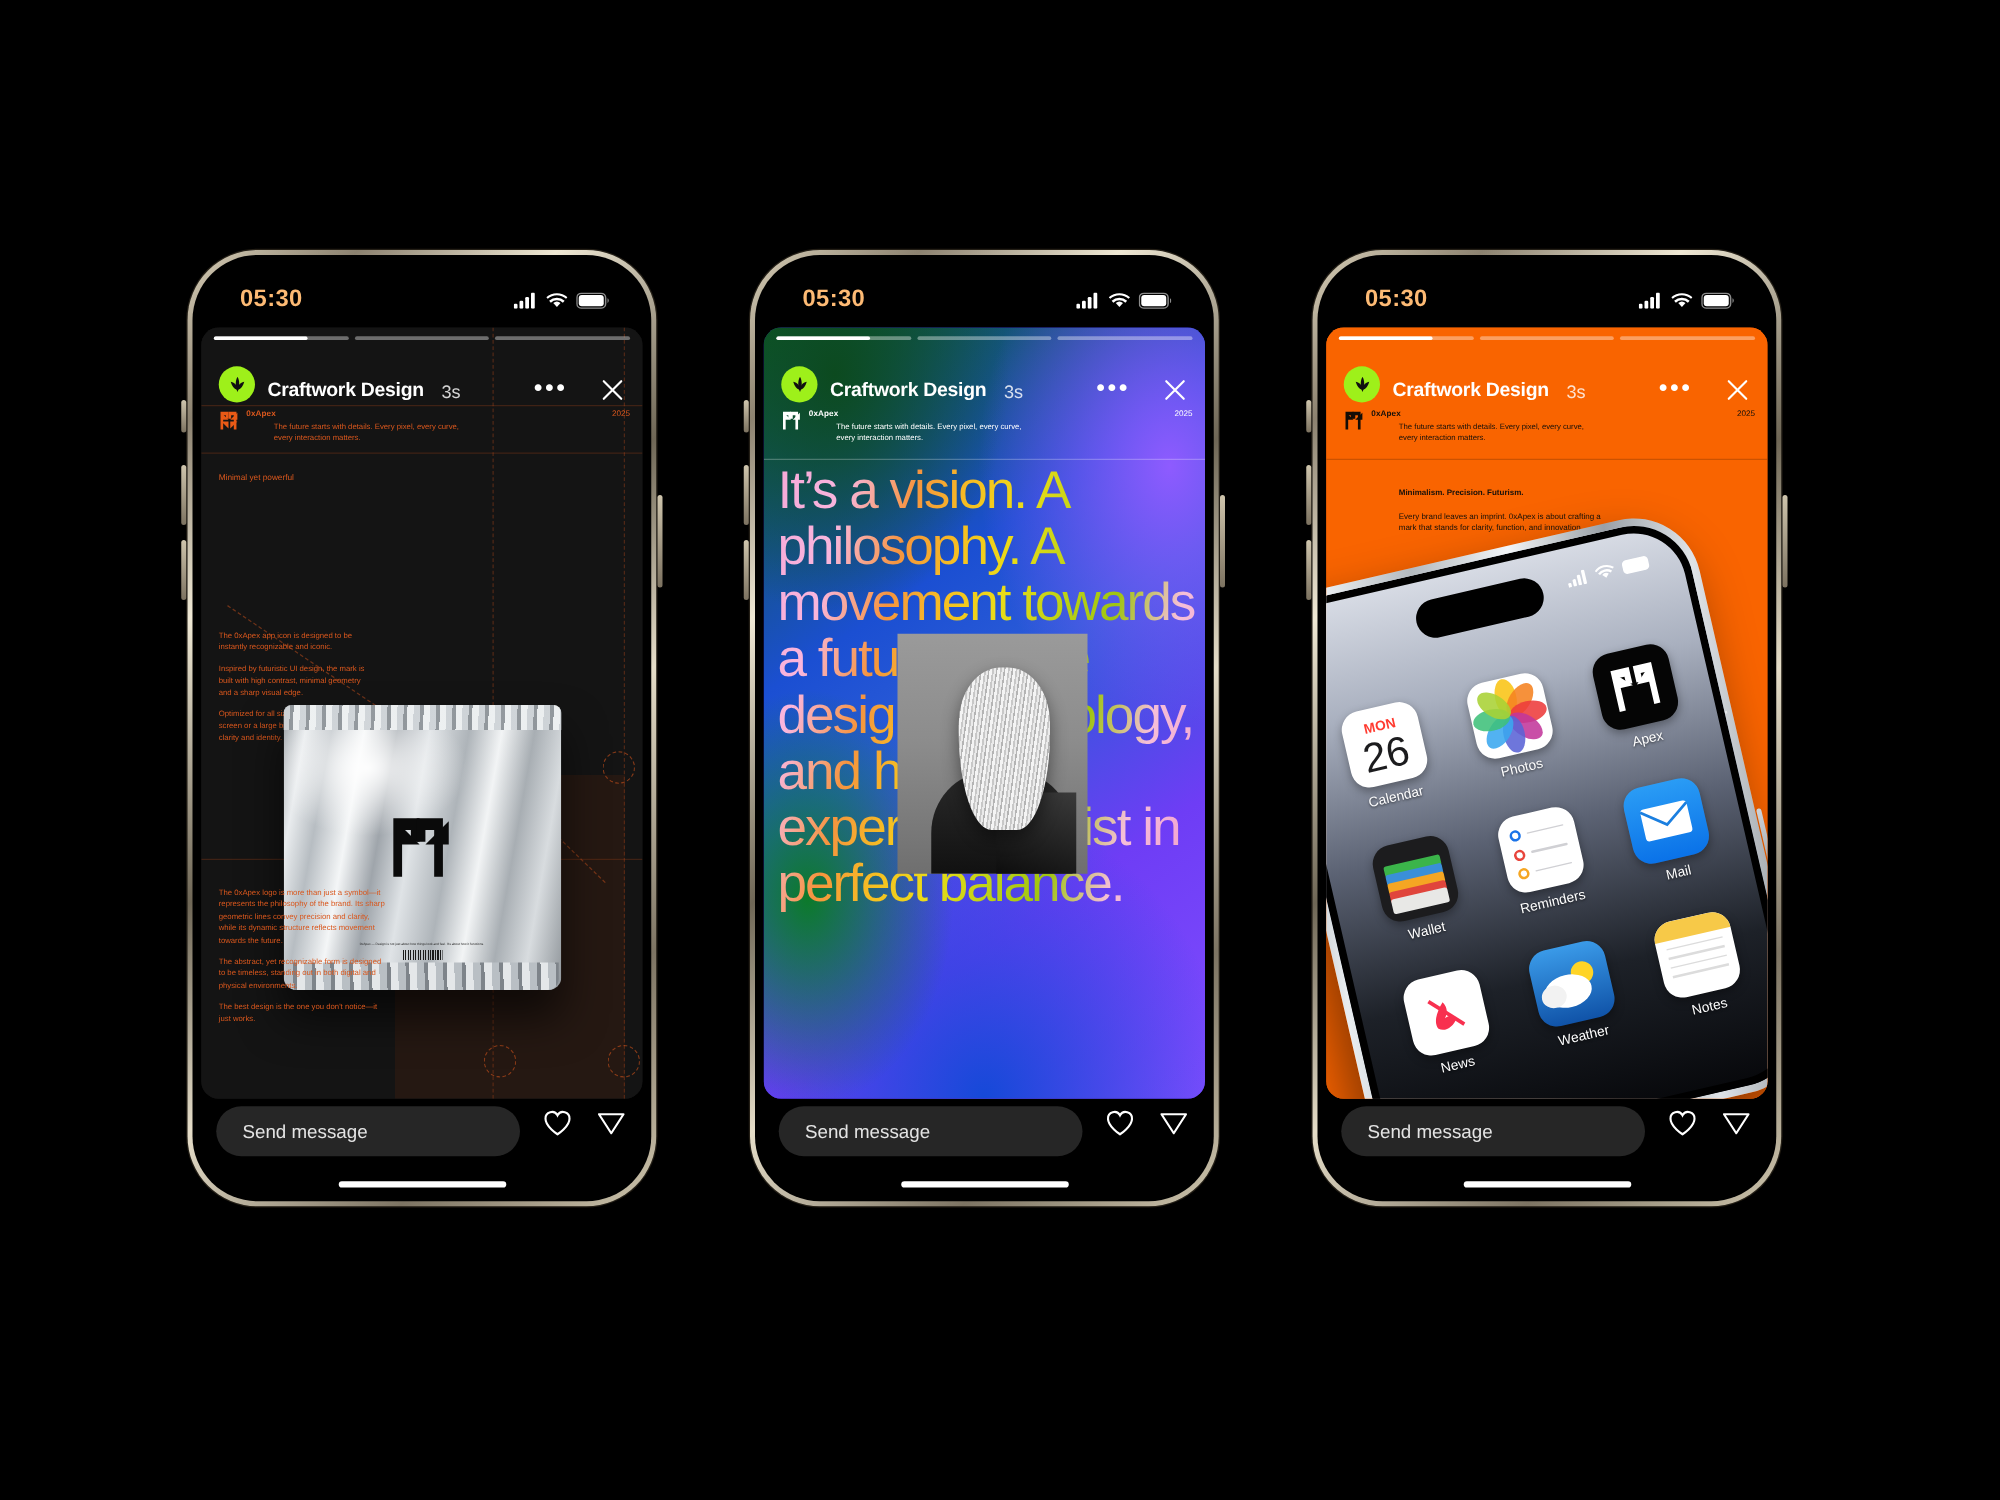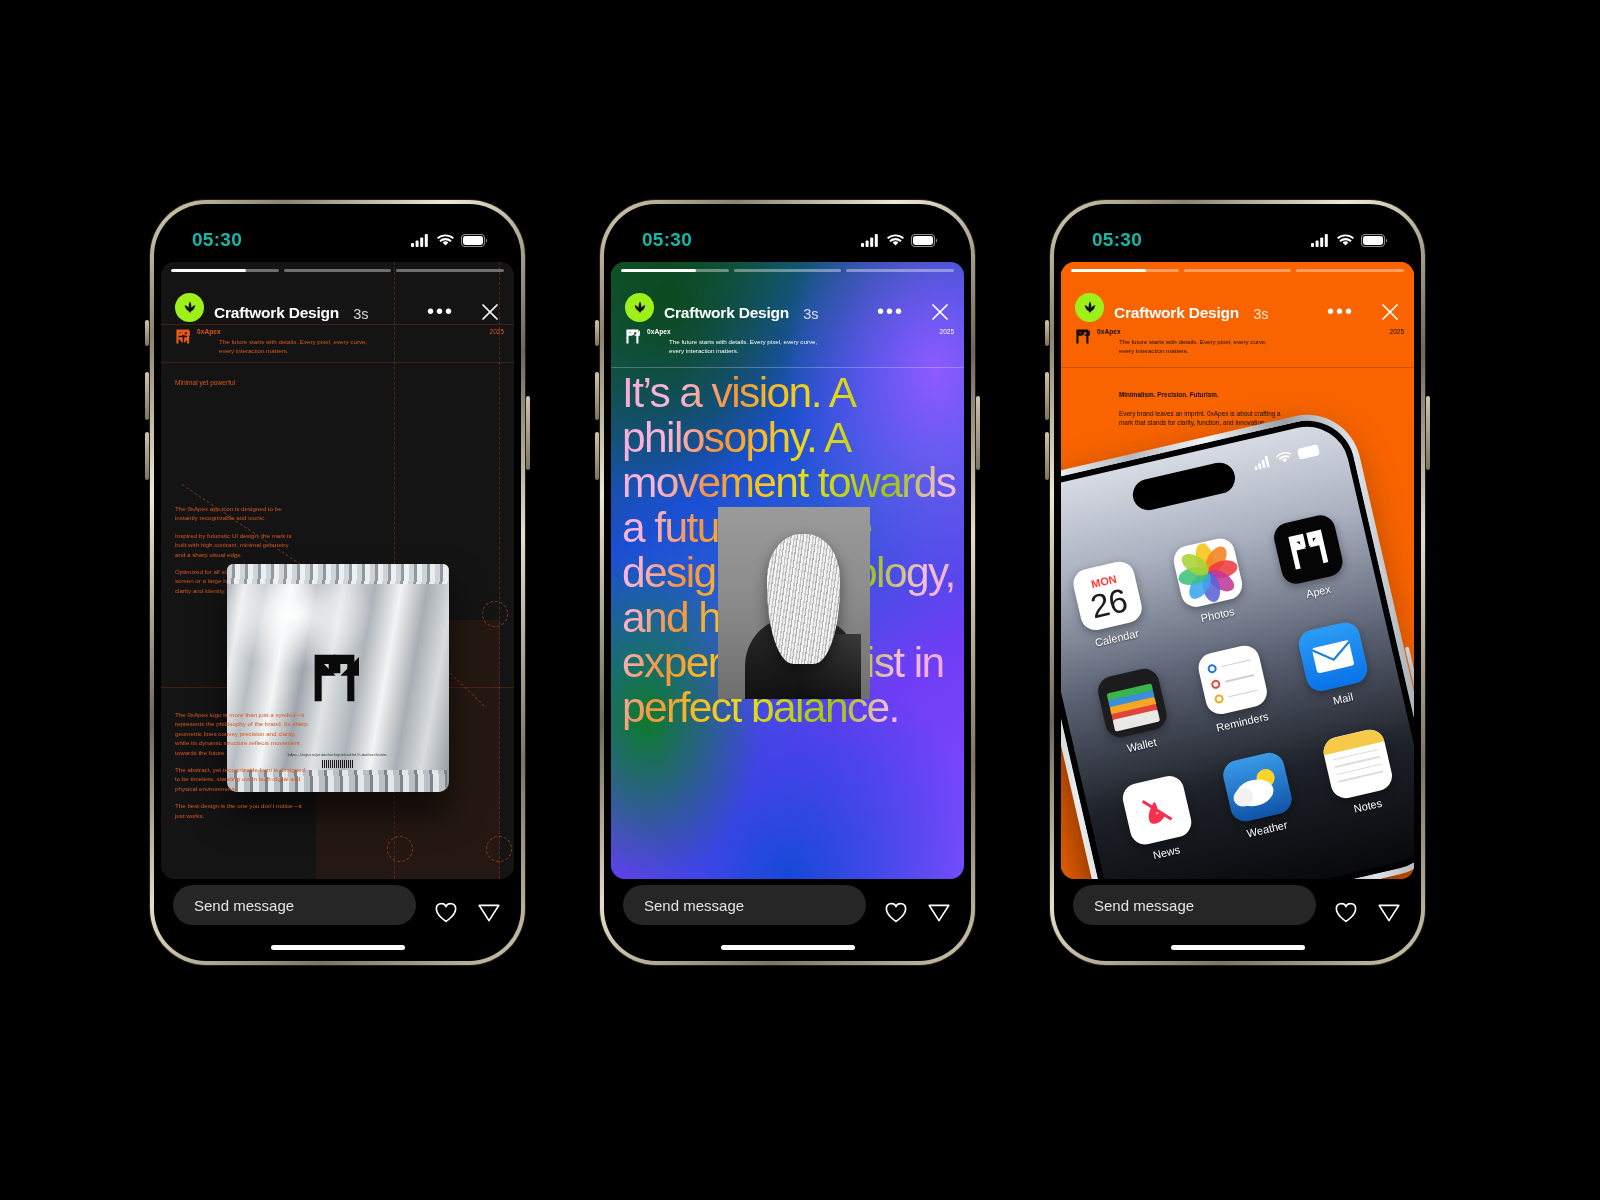--- a/index.html
+++ b/index.html
@@ -31,21 +31,21 @@
   .btn-side { position:absolute; background:linear-gradient(180deg,#cfc5ad,#7c7260); border-radius:2px; }
   .btn-left-1 { left:-5px; top:120px; width:4px; height:26px; }
   .btn-left-2 { left:-5px; top:172px; width:4px; height:48px; }
   .btn-left-3 { left:-5px; top:232px; width:4px; height:48px; }
   .btn-right-1 { right:-5px; top:196px; width:4px; height:74px; }
 
   
   .statusbar {
     position:absolute; top:0; left:0; right:0; height:58px;
     display:flex; align-items:center; justify-content:space-between;
-    padding:14px 34px 0 38px; color:#14b8a6; z-index:40;
+    padding:14px 34px 0 38px; color:#fdba74; z-index:40;
   }
   .sb-time { font-size:19px; font-weight:600; letter-spacing:.3px; }
   .sb-right { display:flex; align-items:center; gap:7px; }
 
   
   .story {
     position:absolute; top:58px; left:7px; right:7px; bottom:82px;
     border-radius:14px; overflow:hidden;
   }
   .story.dark   { background:#141414; }
@@ -212,21 +212,21 @@
   .ic-notes { background:#fff; }
   .ic-notes .top { height:15px; background:#f7c948; }
   .ic-notes .ln { height:1.4px; background:#dcdcdc; margin:6px 8px 0; }
   .mockphone .sidebtn { position:absolute; right:-5px; top:250px; width:4px; height:72px;
                         background:linear-gradient(180deg,#cfd4d8,#8a9097); border-radius:2px; }
   .mockphone .seam { position:absolute; right:4px; top:168px; width:8px; height:2px; background:rgba(255,255,255,.5); }
 
   
   .replybar {
     position:absolute; left:0; right:0; bottom:36px; height:40px;
-    display:flex; align-items:flex-end; padding:0 19px; gap:0; z-index:40;
+    display:flex; align-items:flex-start; padding:0 19px; gap:0; z-index:40;
   }
   .replyinput {
     flex:1; height:40px; border-radius:22px; background:#262626;
     display:flex; align-items:center; padding:0 21px;
     color:#e4e4e4; font-size:15px;
   }
   .act { width:26px; height:26px; margin-left:17px; flex:0 0 auto; }
 
   
   .homebar {

